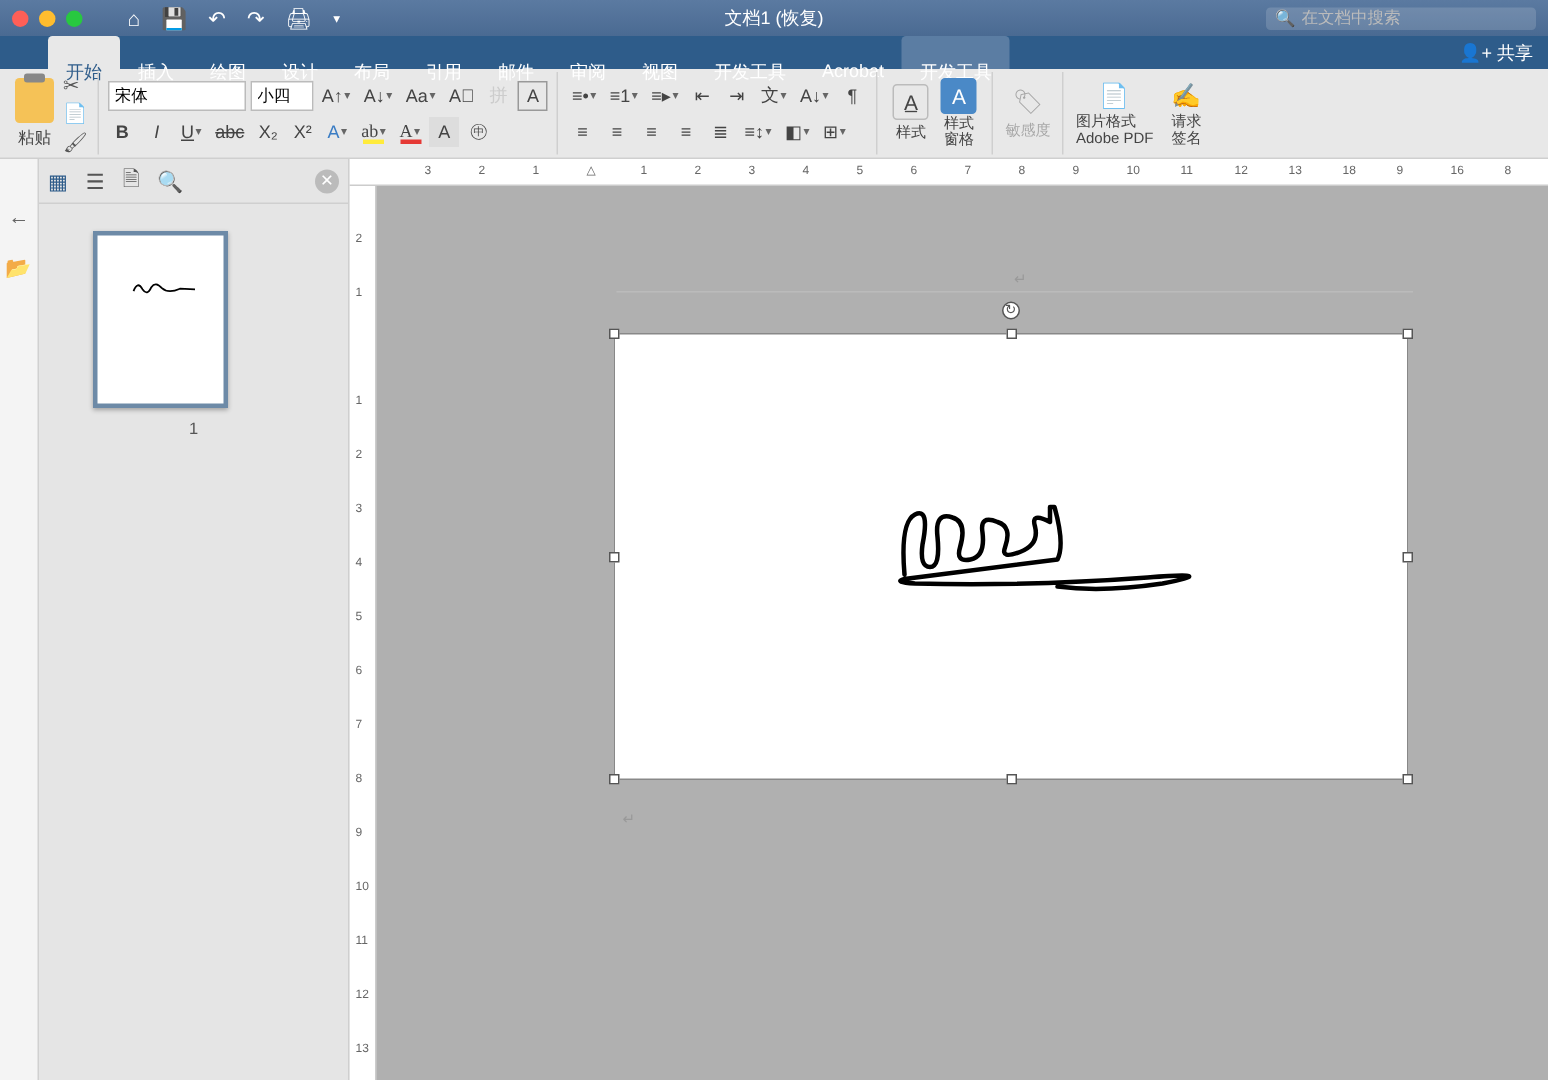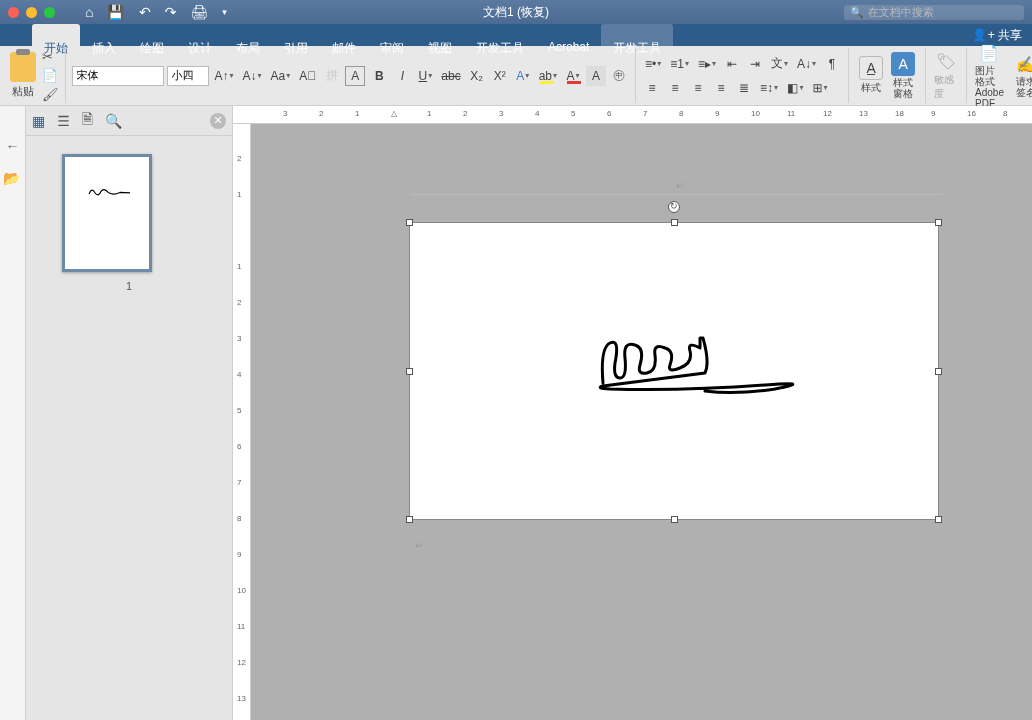--- a/index.html
+++ b/index.html
@@ -29,21 +29,21 @@
 
 
 .ribbon { height: 60px; background: #e8e8e8; border-bottom: 1px solid #cfcfcf; display: flex; align-items: center; padding: 2px 4px; gap: 0; }
 .paste-section { display: flex; align-items: center; height: 100%; padding: 0 6px; border-right: 1px solid #cfcfcf; }
 .paste-btn { display: flex; flex-direction: column; align-items: center; gap: 2px; font-size: 11px; color: #444; }
 .paste-btn .clip { width: 26px; height: 30px; background: #f5c257; border-radius: 3px; position: relative; }
 .paste-btn .clip::before { content:''; position:absolute; top:-3px; left:6px; width:14px; height:6px; background:#888; border-radius:2px; }
 .mini-col { display: flex; flex-direction: column; gap: 4px; margin-left: 6px; }
 .mini-col span { font-size: 13px; color: #555; cursor: pointer; }
 
-.font-section { display: flex; flex-direction: row; gap: 4px; padding: 4px 6px; border-right: 1px solid #cfcfcf; height: 100%; justify-content: center; }
+.font-section { display: flex; flex-direction: column; gap: 4px; padding: 4px 6px; border-right: 1px solid #cfcfcf; height: 100%; justify-content: center; }
 .font-row1, .font-row2 { display: flex; gap: 3px; align-items: center; }
 .font-name { width: 92px; height: 20px; border: 1px solid #bbb; background: #fff; font-size: 11px; padding: 1px 4px; }
 .font-size { width: 42px; height: 20px; border: 1px solid #bbb; background: #fff; font-size: 11px; padding: 1px 4px; }
 .rbtn { min-width: 20px; height: 20px; border: 1px solid transparent; background: transparent; font-size: 12px; color: #444; display: flex; align-items: center; justify-content: center; cursor: pointer; padding: 0 2px; }
 .rbtn.dd::after { content: '▾'; font-size: 8px; margin-left: 1px; color: #666; }
 .rbtn.boxed { border: 1px solid #999; }
 
 .para-section { display: flex; flex-direction: column; gap: 4px; padding: 4px 6px; border-right: 1px solid #cfcfcf; height: 100%; justify-content: center; }
 .para-row { display: flex; gap: 3px; }
 
@@ -81,21 +81,21 @@
 .h-nw { top:-4px; left:-4px; } .h-n { top:-4px; left:50%; margin-left:-3px; } .h-ne { top:-4px; right:-4px; }
 .h-w { top:50%; left:-4px; margin-top:-3px; } .h-e { top:50%; right:-4px; margin-top:-3px; }
 .h-sw { bottom:-4px; left:-4px; } .h-s { bottom:-4px; left:50%; margin-left:-3px; } .h-se { bottom:-4px; right:-4px; }
 .rotate { position:absolute; top:-22px; left:50%; margin-left:-6px; width:12px; height:12px; border:1px solid #555; border-radius:50%; background:#fff; }
 .rotate::before { content:'↻'; position:absolute; font-size:9px; left:1px; top:-1px; color:#555; }
 
 .signature { position:absolute; top:100px; left:155px; }
 .caret { position:absolute; color:#999; font-size:10px; }
 .highlight-color { background: #ffeb3b; width:14px; height:3px; position:absolute; bottom:1px; left:3px; }
 .font-color { background: #e53935; width:14px; height:3px; position:absolute; bottom:1px; left:3px; }
-.pos-rel { position:relative; }
+.pos-rel { position:relative;font-family:Liberation Serif, serif; }
 </style>
 </head>
 <body>
 
 <div class="title-bar">
   <div class="traffic-lights">
     <div class="traffic-light tl-red"></div>
     <div class="traffic-light tl-yellow"></div>
     <div class="traffic-light tl-green"></div>
   </div>

